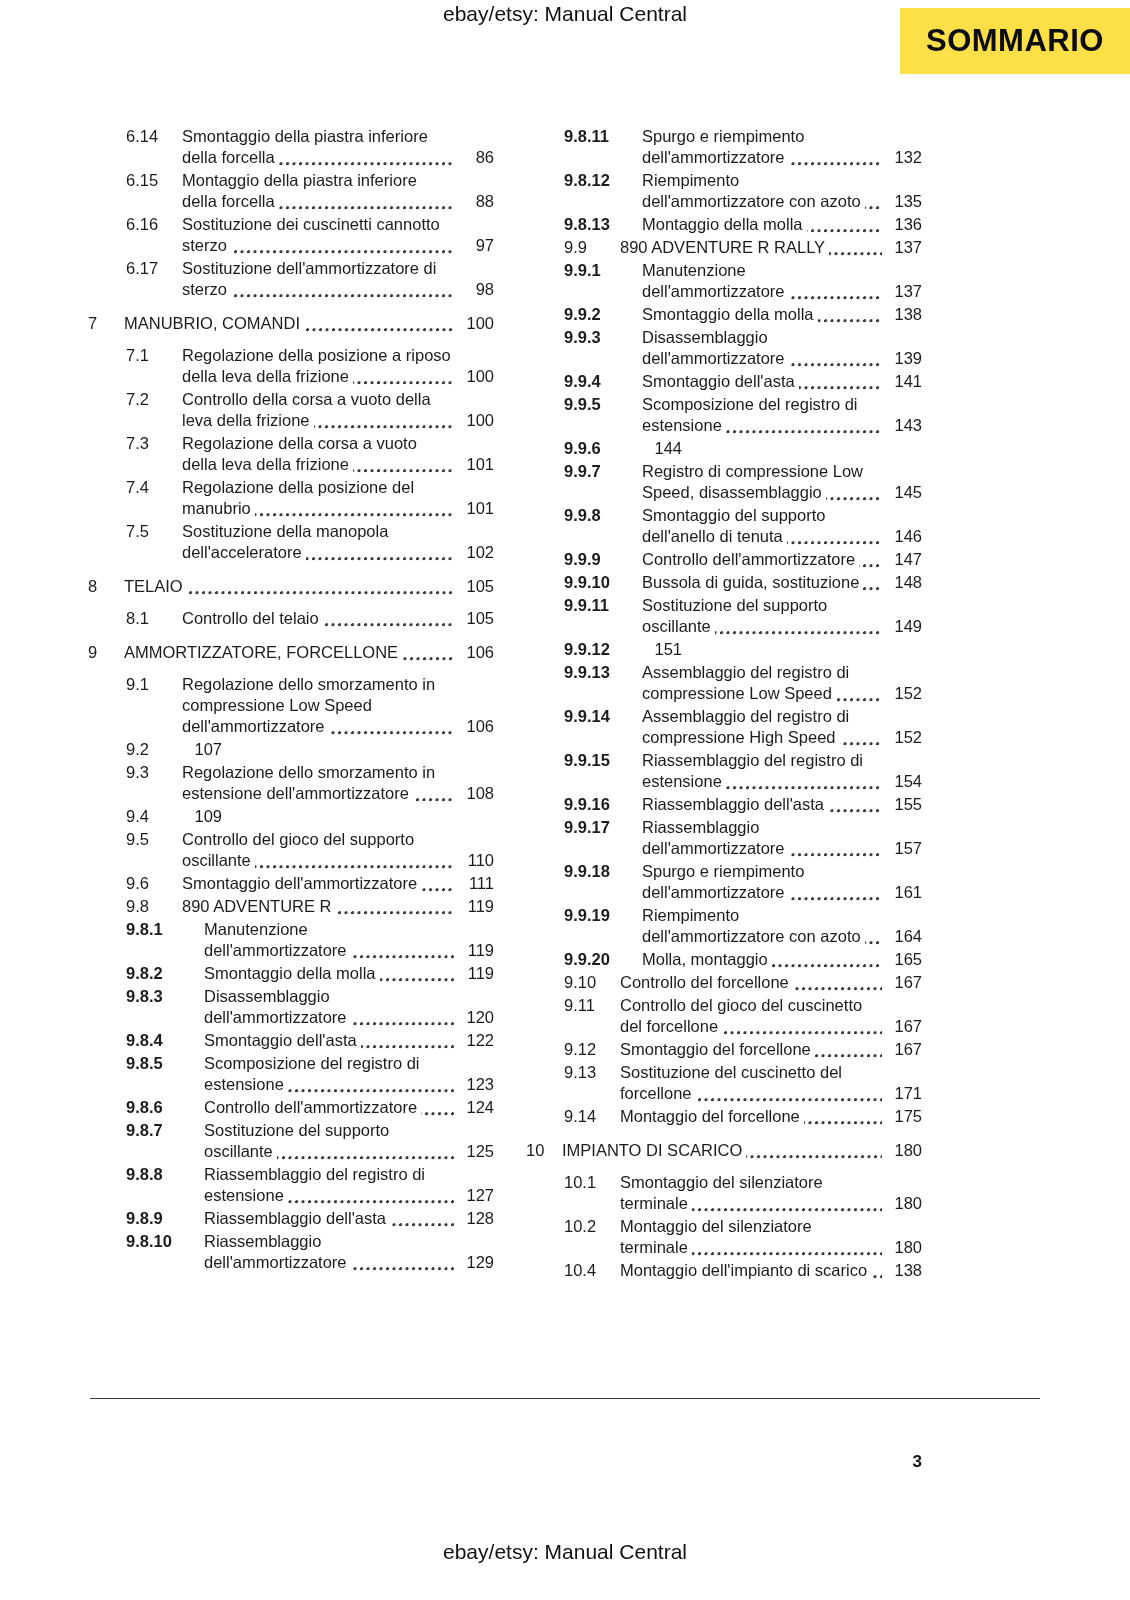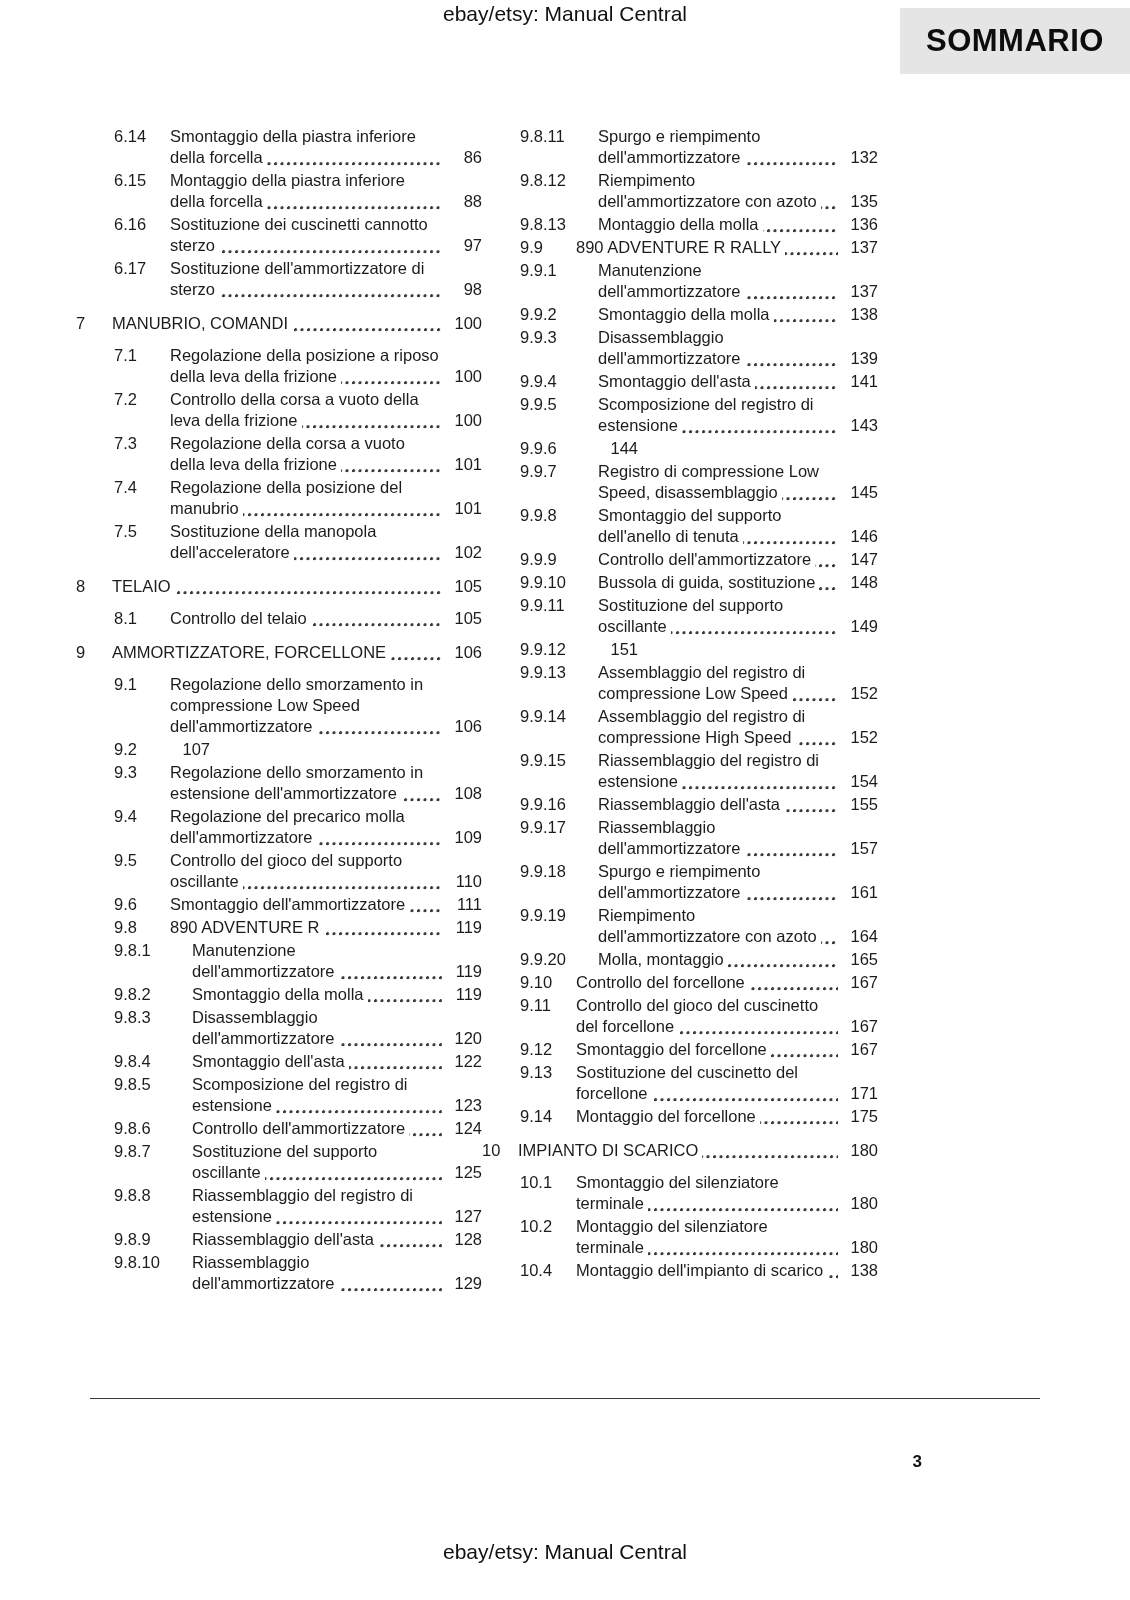--- a/index.html
+++ b/index.html
@@ -15,49 +15,50 @@
     position: absolute;
     top: 2px; left: 0; width: 100%;
     text-align: center;
     font-size: 21px;
     color: #111111;
   }
   .banner {
     position: absolute;
     top: 8px; right: 0;
     width: 230px; height: 66px;
-    background: #e5e5e5;
+    background: #fde047;
     display: flex;
     align-items: center;
     padding-left: 26px;
   }
   .banner-label {
     font-size: 31px;
     font-weight: 700;
     color: #0d0d0d;
     letter-spacing: 0.5px;
   }
   .toc {
     position: absolute;
-    top: 126px; left: 76px;
+    top: 126px; left: 88px;
     display: flex;
+    gap: 32px;
   }
   .col { width: 406px; }
   .col.right { width: 396px; }
   .entry {
     display: flex;
     align-items: flex-start;
     margin-bottom: 2px;
     font-size: 16.5px;
     line-height: 21px;
   }
   .lvl2, .lvl3 { padding-left: 38px; }
   .num { flex: 0 0 56px; }
   .lvl1 .num { flex-basis: 36px; }
-  .lvl3 .num { flex-basis: 78px; }
+  .lvl3 .num { flex-basis: 78px; font-weight: bold; }
   .lvl1 { margin-top: 13px; margin-bottom: 11px; }
   .col > .entry:first-child { margin-top: 0; }
   .ttl {
     flex: 1 1 auto;
     min-width: 0;
     background-image: radial-gradient(circle at 1.6px 16.8px, #3c3c3c 1.35px, rgba(0,0,0,0) 1.8px);
     background-size: 6.5px 21px;
     background-repeat: repeat-x;
     background-position: left bottom;
   }
@@ -193,21 +194,20 @@
   </div>
 
   <div class="entry lvl2">
     <span class="num">9.3</span>
     <div class="ttl"><span class="t">Regolazione dello smorzamento in estensione dell'ammortizzatore</span></div>
     <span class="pg">108</span>
   </div>
 
   <div class="entry lvl2">
     <span class="num">9.4</span>
-    <div class="ttl"><span class="t">Regolazione del precarico molla dell'ammortizzatore</span></div>
     <span class="pg">109</span>
   </div>
 
   <div class="entry lvl2">
     <span class="num">9.5</span>
     <div class="ttl"><span class="t">Controllo del gioco del supporto oscillante</span></div>
     <span class="pg">110</span>
   </div>
 
   <div class="entry lvl2">

